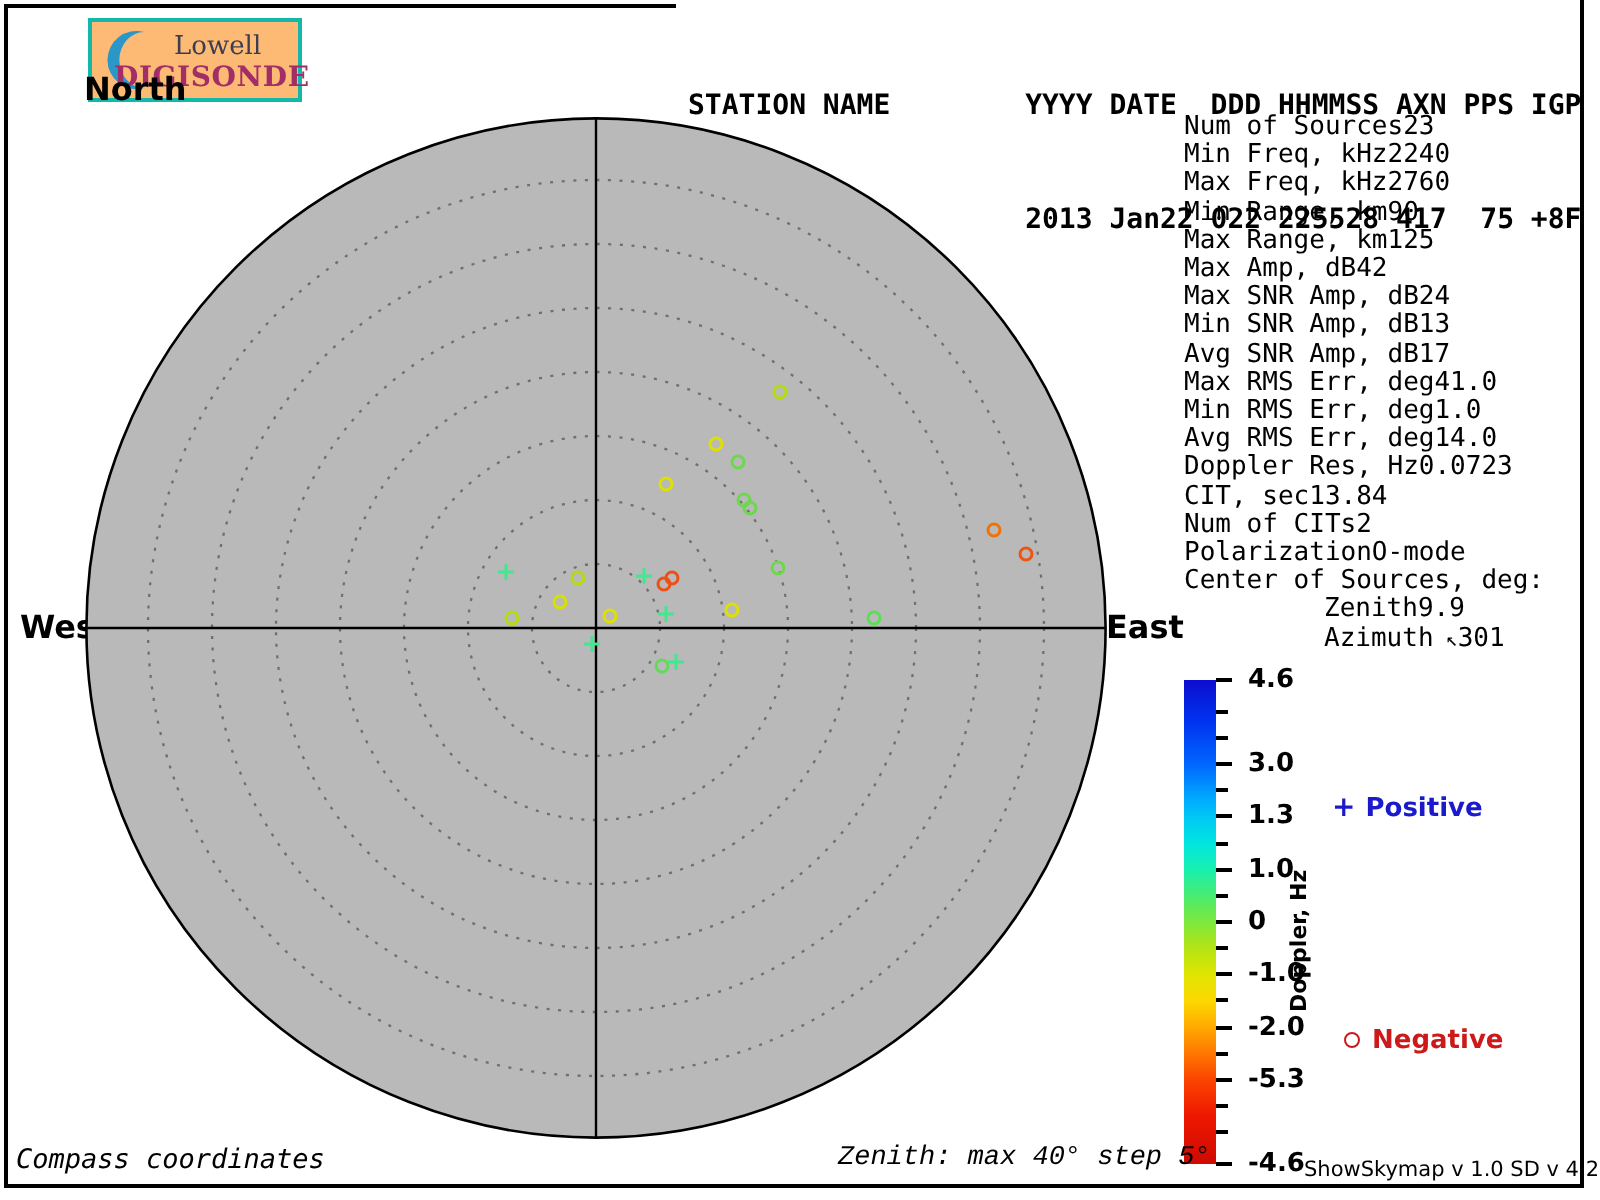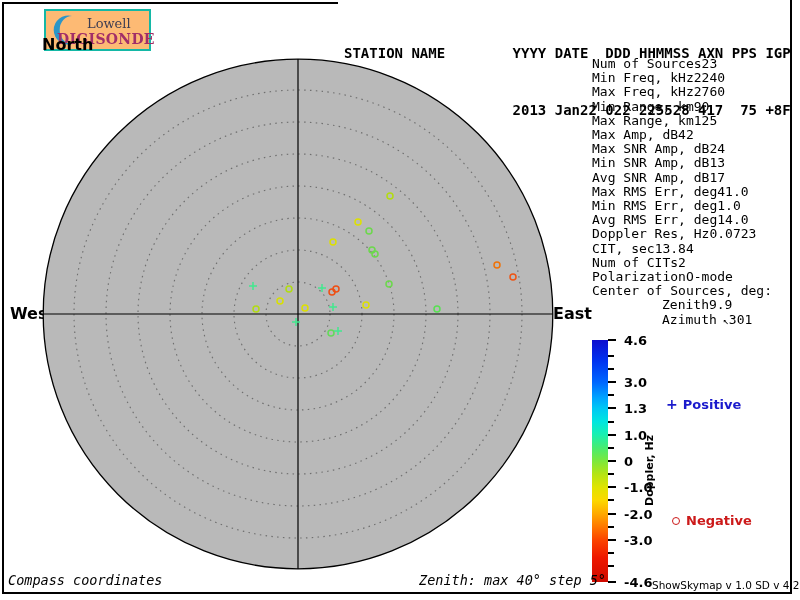--- a/index.html
+++ b/index.html
@@ -33,21 +33,21 @@
             writing-mode:vertical-rl;transform:rotate(180deg);text-align:center;
             font-family:"DejaVu Sans",sans-serif;font-weight:bold;font-size:11px;}
   
   .legend-item{position:absolute;font-family:"DejaVu Sans",sans-serif;font-weight:bold;font-size:13px;white-space:nowrap;}
   .legend-pos{left:666px;top:396px;}
   .legend-neg{left:672px;top:513px;}
   .plus-glyph{font-size:14px;margin-right:5px;}
   .circle-glyph{display:inline-block;width:6px;height:6px;border:1.5px solid currentColor;border-radius:50%;margin-right:6px;}
   
   .foot-left{position:absolute;left:8px;top:572px;font-style:italic;font-size:13.5px;}
-  .foot-center{position:absolute;left:419px;top:572px;font-style:italic;font-size:13.5px;}
+  .foot-center{position:absolute;left:419px;top:572px;font-style:italic;font-size:13.5px;font-family:Liberation Mono, monospace;}
   .foot-right{position:absolute;left:652px;top:579px;font-family:"DejaVu Sans",sans-serif;font-size:10.5px;}
 </style>
 </head>
 <body>
 
 <div class="page">
 
   <div class="frame" style="left:2px;top:2px;width:336px;height:2px;"></div>
   <div class="frame" style="left:2px;top:2px;width:2px;height:592px;"></div>
   <div class="frame" style="left:790px;top:0px;width:2px;height:594px;"></div>
@@ -138,21 +138,21 @@
       <div class="cb-label" style="top: 408.391px;">1.3</div>
       <div class="cb-tick" style="left: 608px; top: 433.696px; width: 8px;"></div>
       <div class="cb-label" style="top: 434.696px;">1.0</div>
       <div class="cb-tick" style="left: 608px; top: 460px; width: 8px;"></div>
       <div class="cb-label" style="top: 461px;">0</div>
       <div class="cb-tick" style="left: 608px; top: 486.304px; width: 8px;"></div>
       <div class="cb-label" style="top: 487.304px;">-1.0</div>
       <div class="cb-tick" style="left: 608px; top: 512.609px; width: 8px;"></div>
       <div class="cb-label" style="top: 513.609px;">-2.0</div>
       <div class="cb-tick" style="left: 608px; top: 538.913px; width: 8px;"></div>
-      <div class="cb-label" style="top: 539.913px;">-3.0</div>
+      <div class="cb-label" style="top: 539.913px;">-5.3</div>
       <div class="cb-tick" style="left: 608px; top: 581px; width: 8px;"></div>
       <div class="cb-label" style="top: 582px;">-4.6</div>
       <div class="cb-tick" style="left: 608px; top: 354.783px; width: 6px;"></div>
       <div class="cb-tick" style="left: 608px; top: 367.935px; width: 6px;"></div>
       <div class="cb-tick" style="left: 608px; top: 394.239px; width: 6px;"></div>
       <div class="cb-tick" style="left: 608px; top: 420.543px; width: 6px;"></div>
       <div class="cb-tick" style="left: 608px; top: 446.848px; width: 6px;"></div>
       <div class="cb-tick" style="left: 608px; top: 473.152px; width: 6px;"></div>
       <div class="cb-tick" style="left: 608px; top: 499.457px; width: 6px;"></div>
       <div class="cb-tick" style="left: 608px; top: 525.761px; width: 6px;"></div>

